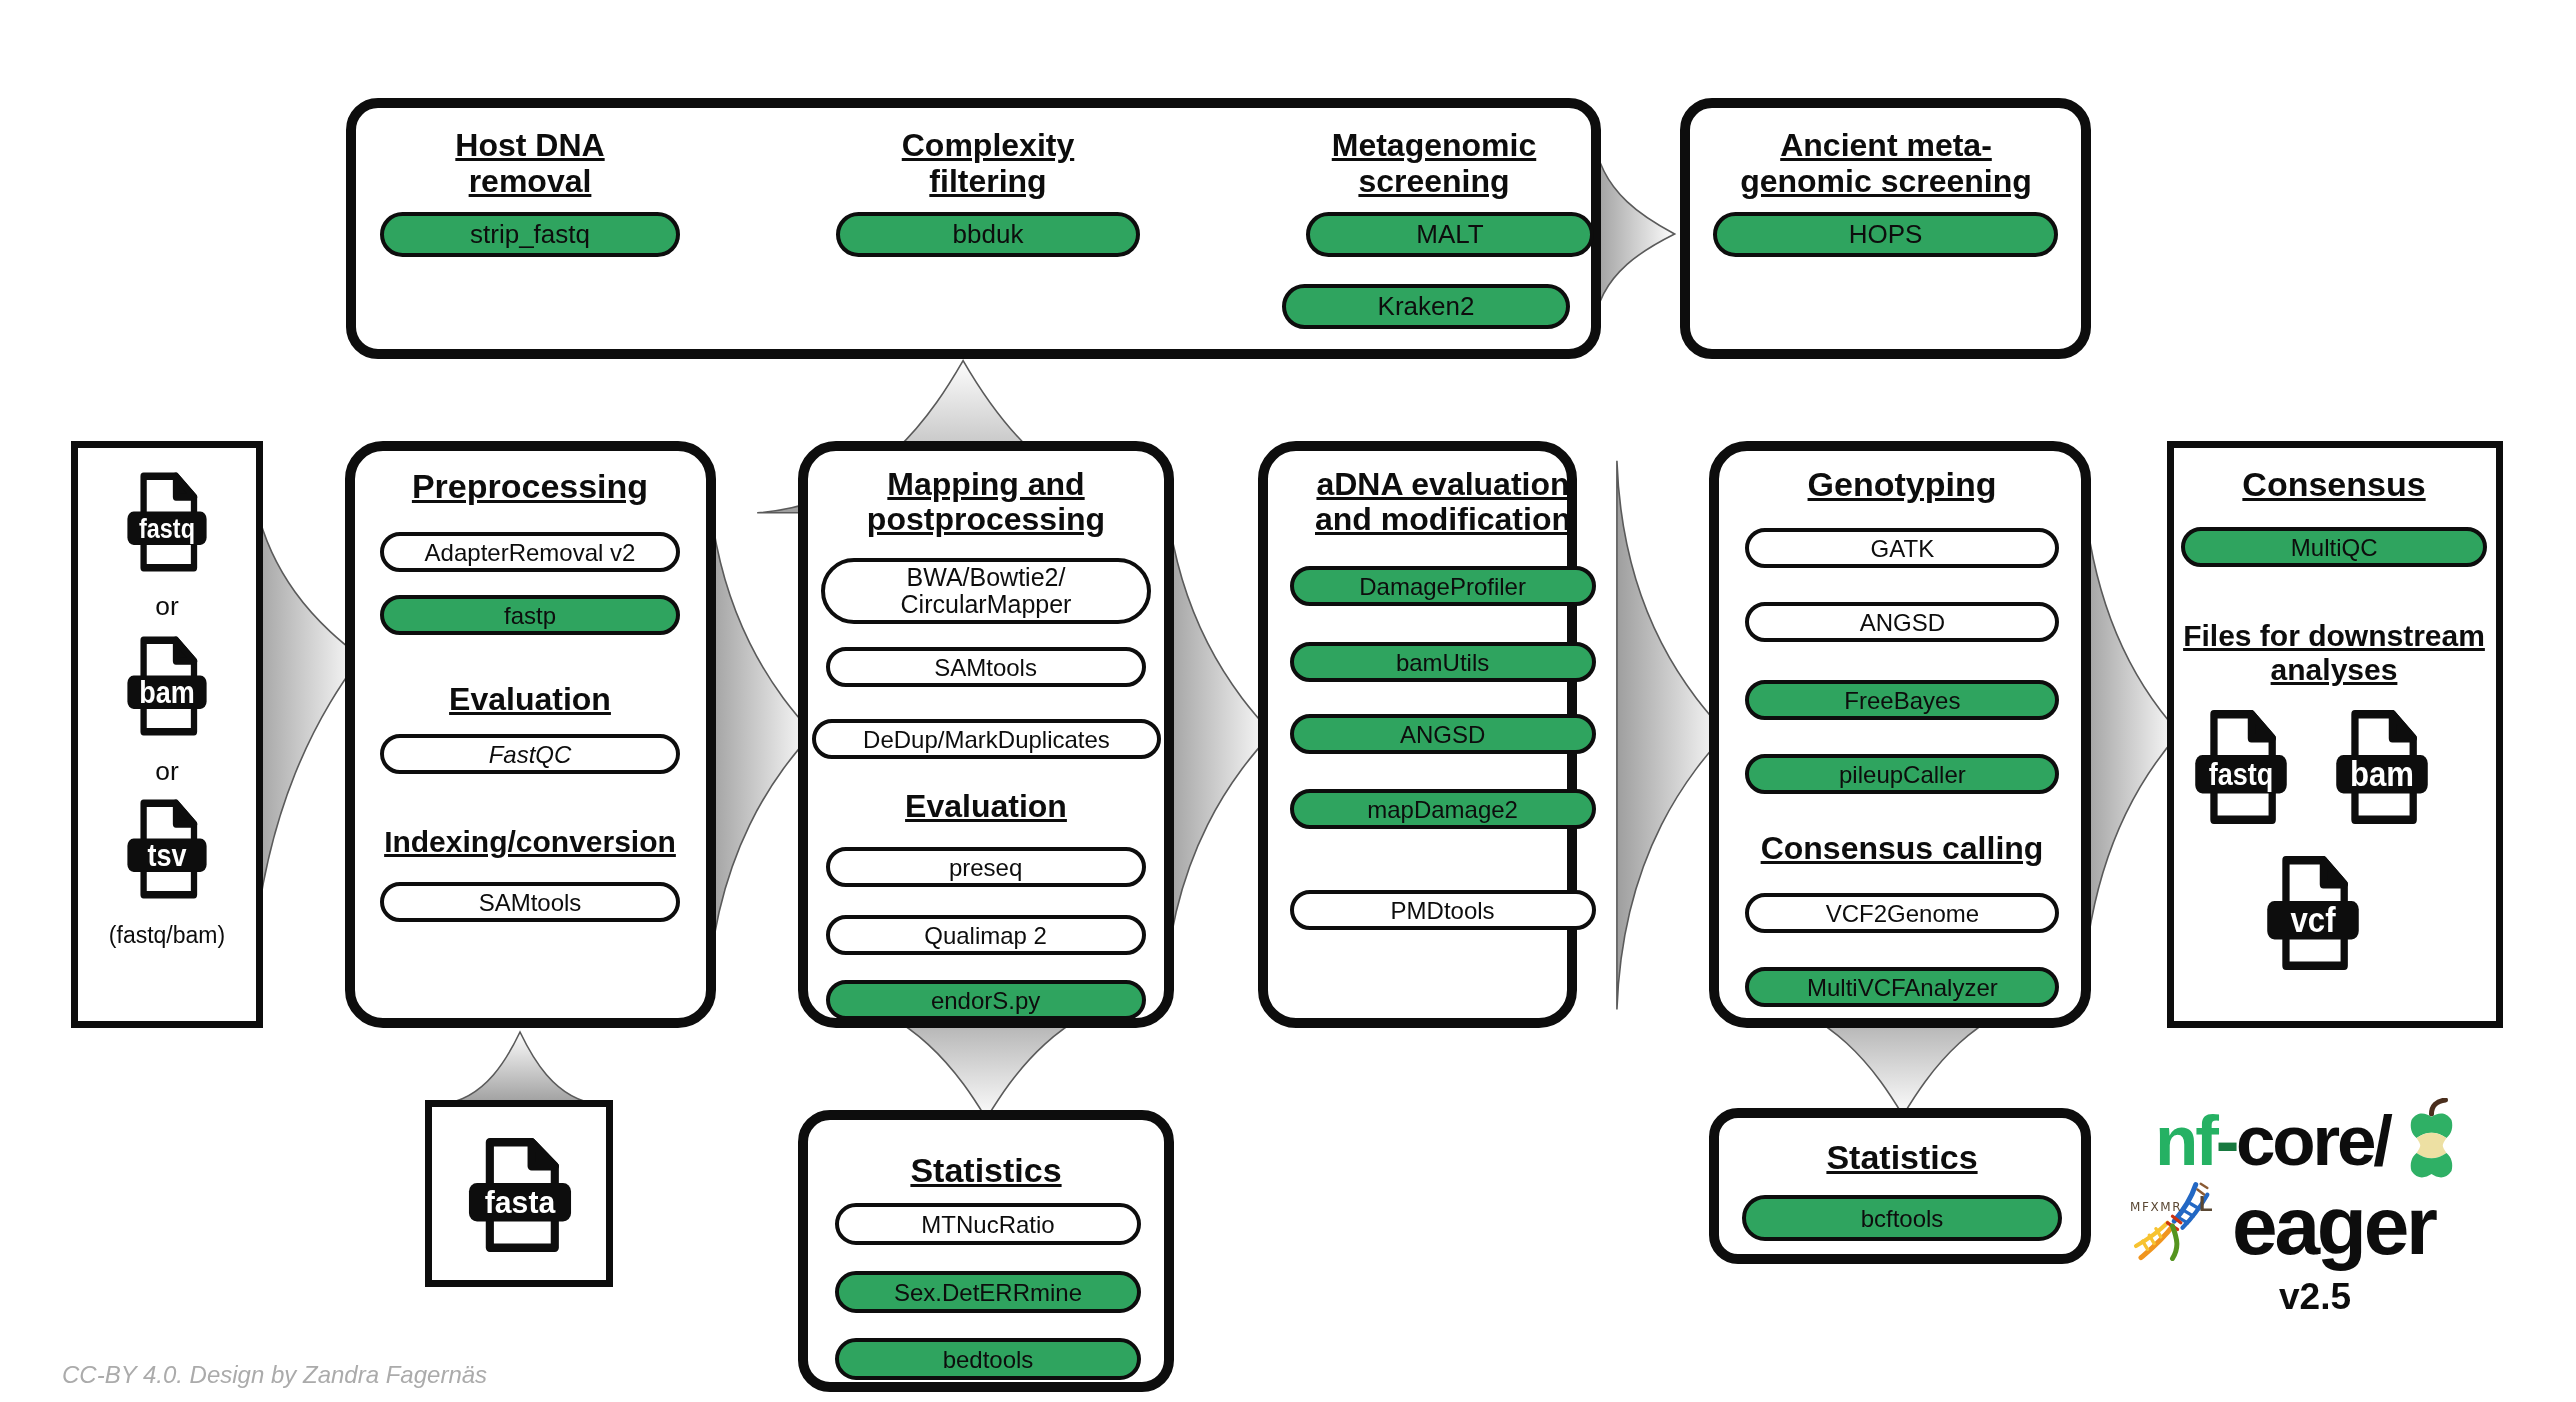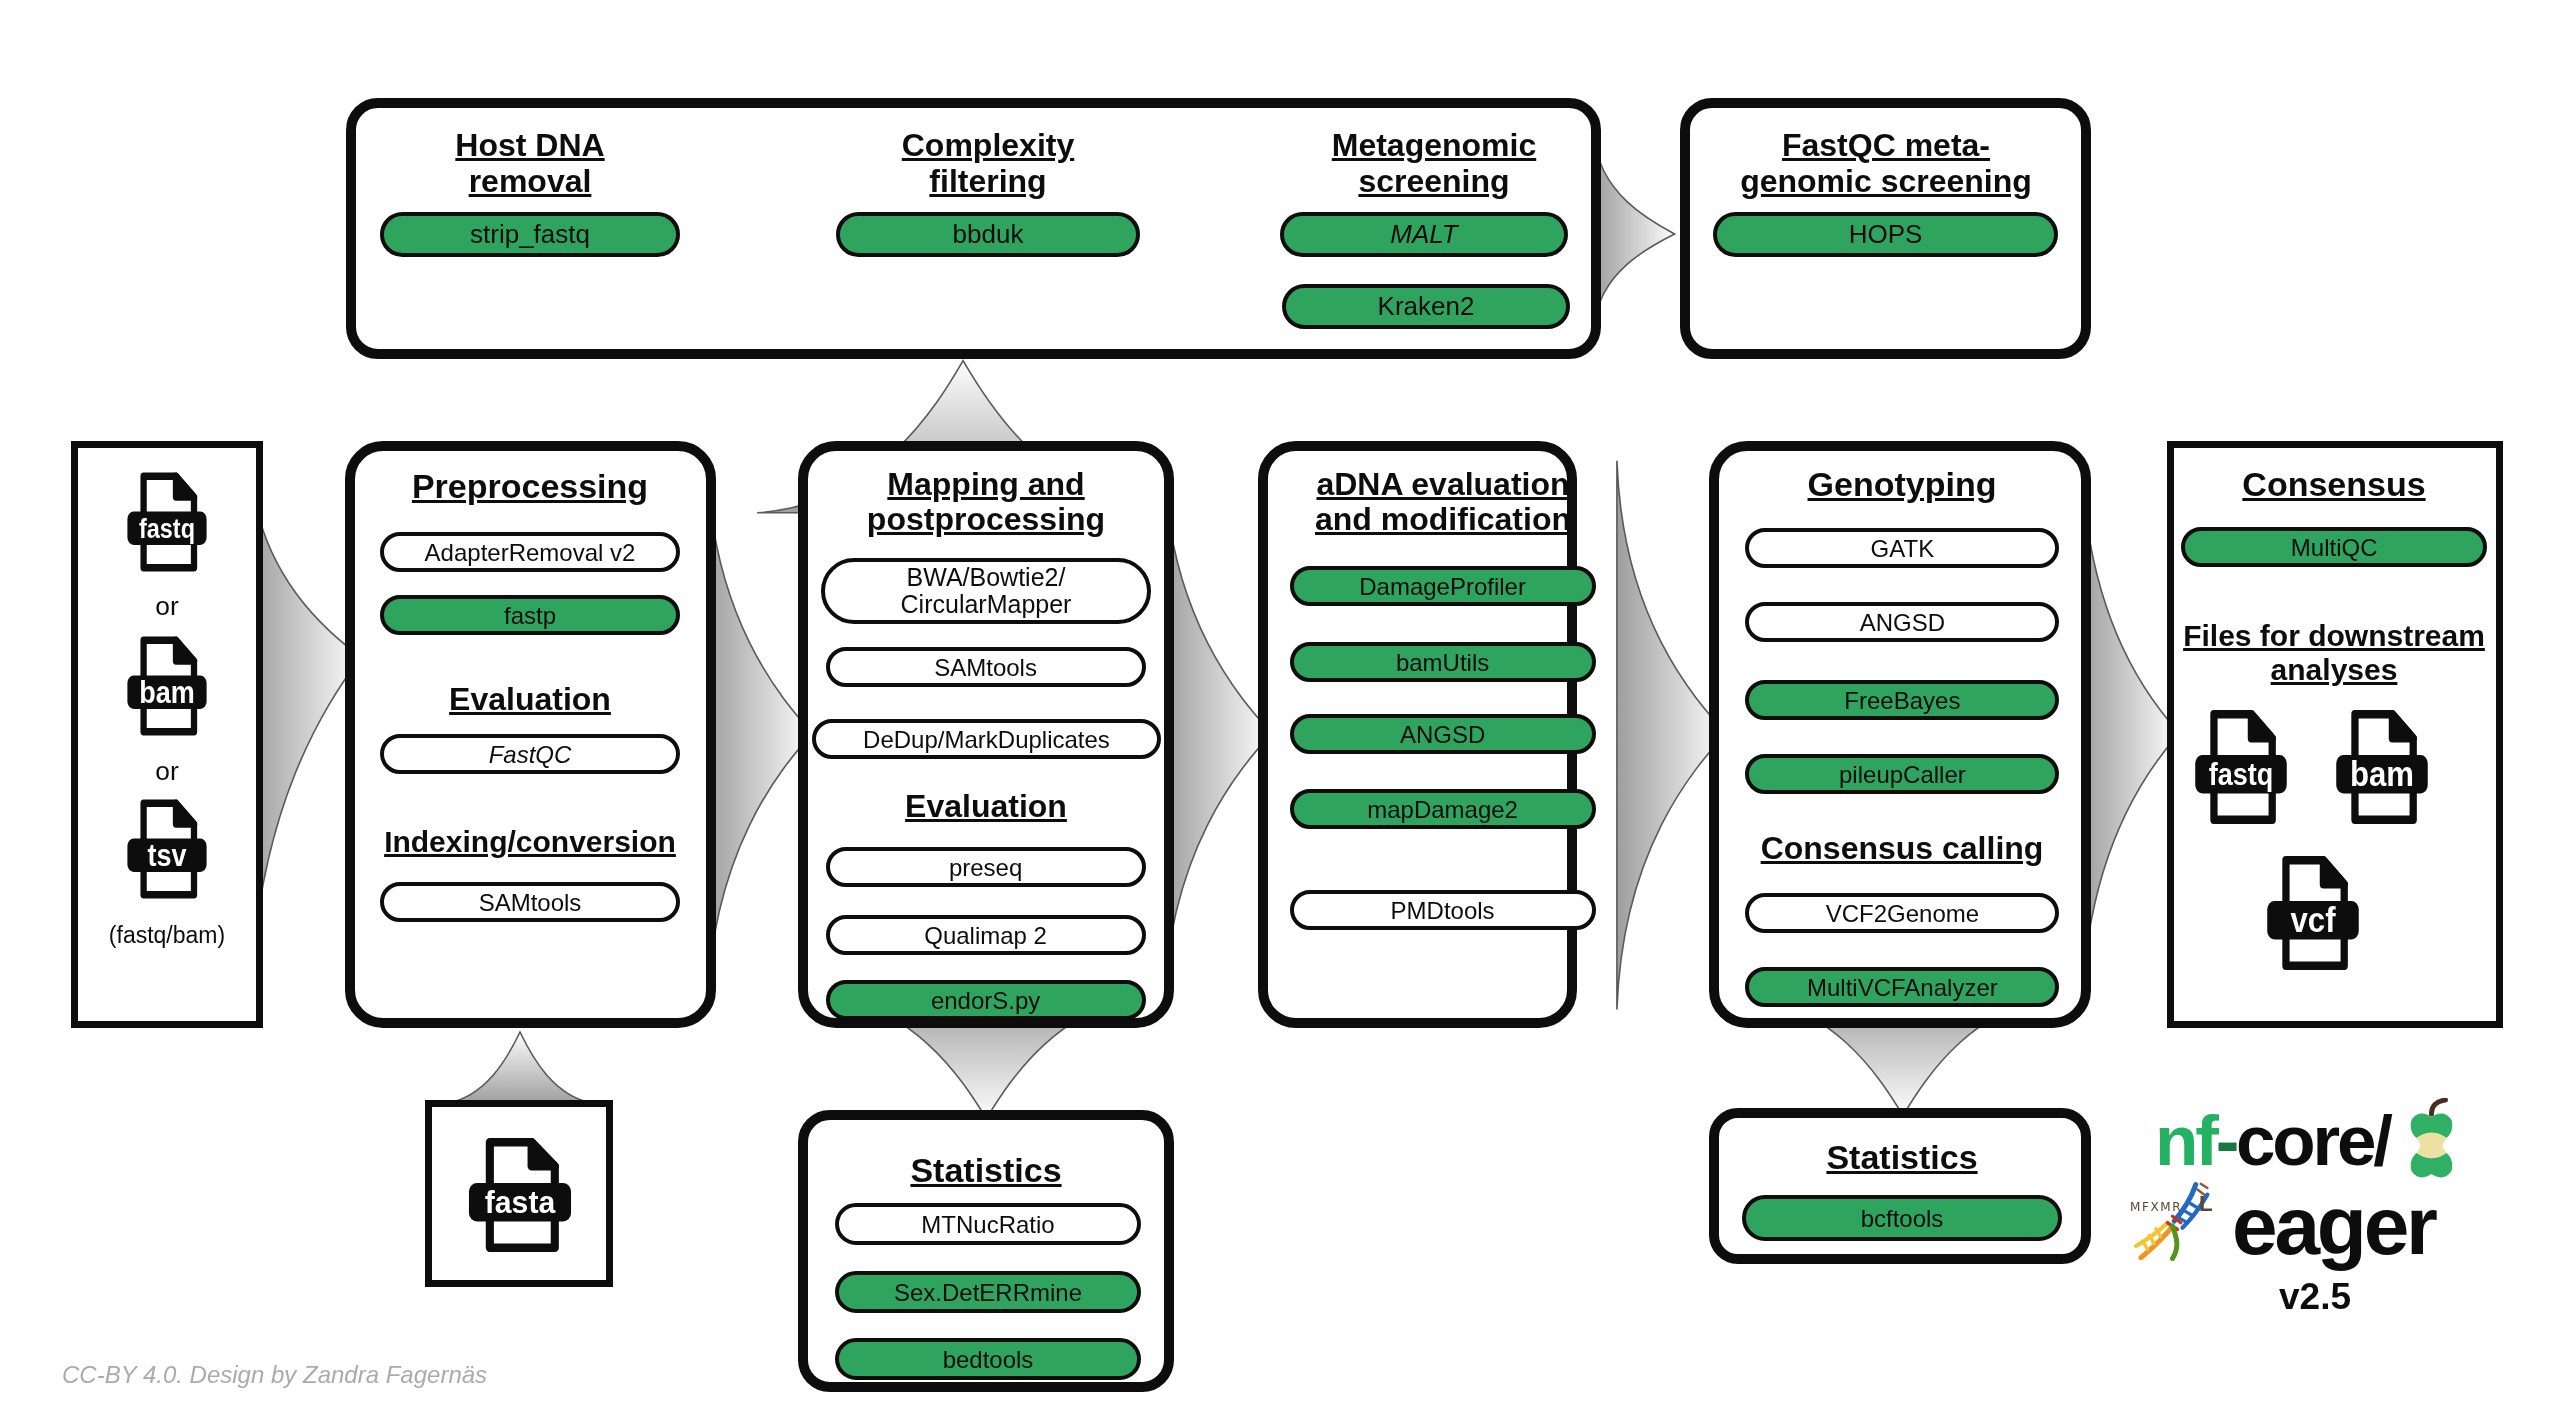--- a/index.html
+++ b/index.html
@@ -76,26 +76,26 @@
     <div class="ttl" style="left:174px;top:19px;">Host DNA</div>
     <div class="ttl" style="left:174px;top:55px;">removal</div>
     <div class="pill top green" style="left:24px;top:104px;width:300px;">strip_fastq</div>
 
     <div class="ttl" style="left:632px;top:19px;">Complexity</div>
     <div class="ttl" style="left:632px;top:55px;">filtering</div>
     <div class="pill top green" style="left:480px;top:104px;width:304px;">bbduk</div>
 
     <div class="ttl" style="left:1078px;top:19px;">Metagenomic</div>
     <div class="ttl" style="left:1078px;top:55px;">screening</div>
-    <div class="pill top green" style="left:924px;top:104px;width:288px;font-style:italic;">MALT</div>
+    <div class="pill top green" style="left:950px;top:104px;width:288px;">MALT</div>
     <div class="pill top green" style="left:926px;top:176px;width:288px;">Kraken2</div>
   </div>
 
   <div class="box" style="left:1680px;top:98px;width:411px;height:261px;border-radius:32px;">
-    <div class="ttl" style="left:196px;top:19px;">FastQC meta-</div>
+    <div class="ttl" style="left:196px;top:19px;">Ancient meta-</div>
     <div class="ttl" style="left:196px;top:55px;">genomic screening</div>
     <div class="pill top green" style="left:23px;top:104px;width:345px;">HOPS</div>
   </div>
 
   <div class="box sq" style="left:71px;top:441px;width:192px;height:587px;">
     <svg class="ficon" style="left:44px;top:21.6px;" width="90" height="104" viewBox="0 0 100 100" preserveAspectRatio="none">
       <path d="M24,6 H60 L80,26 V94 H24 Z" fill="#fff" stroke="#0d0d0d" stroke-width="7" stroke-linejoin="round"></path>
       <path d="M60,6 L80,26 H60 Z" fill="#0d0d0d" stroke="#0d0d0d" stroke-width="7" stroke-linejoin="round"></path>
       <rect x="6" y="40" width="88" height="32" rx="7" fill="#0d0d0d"></rect>
       <text x="50" y="65" text-anchor="middle" font-size="26" font-weight="bold" fill="#fff">fastq</text>

